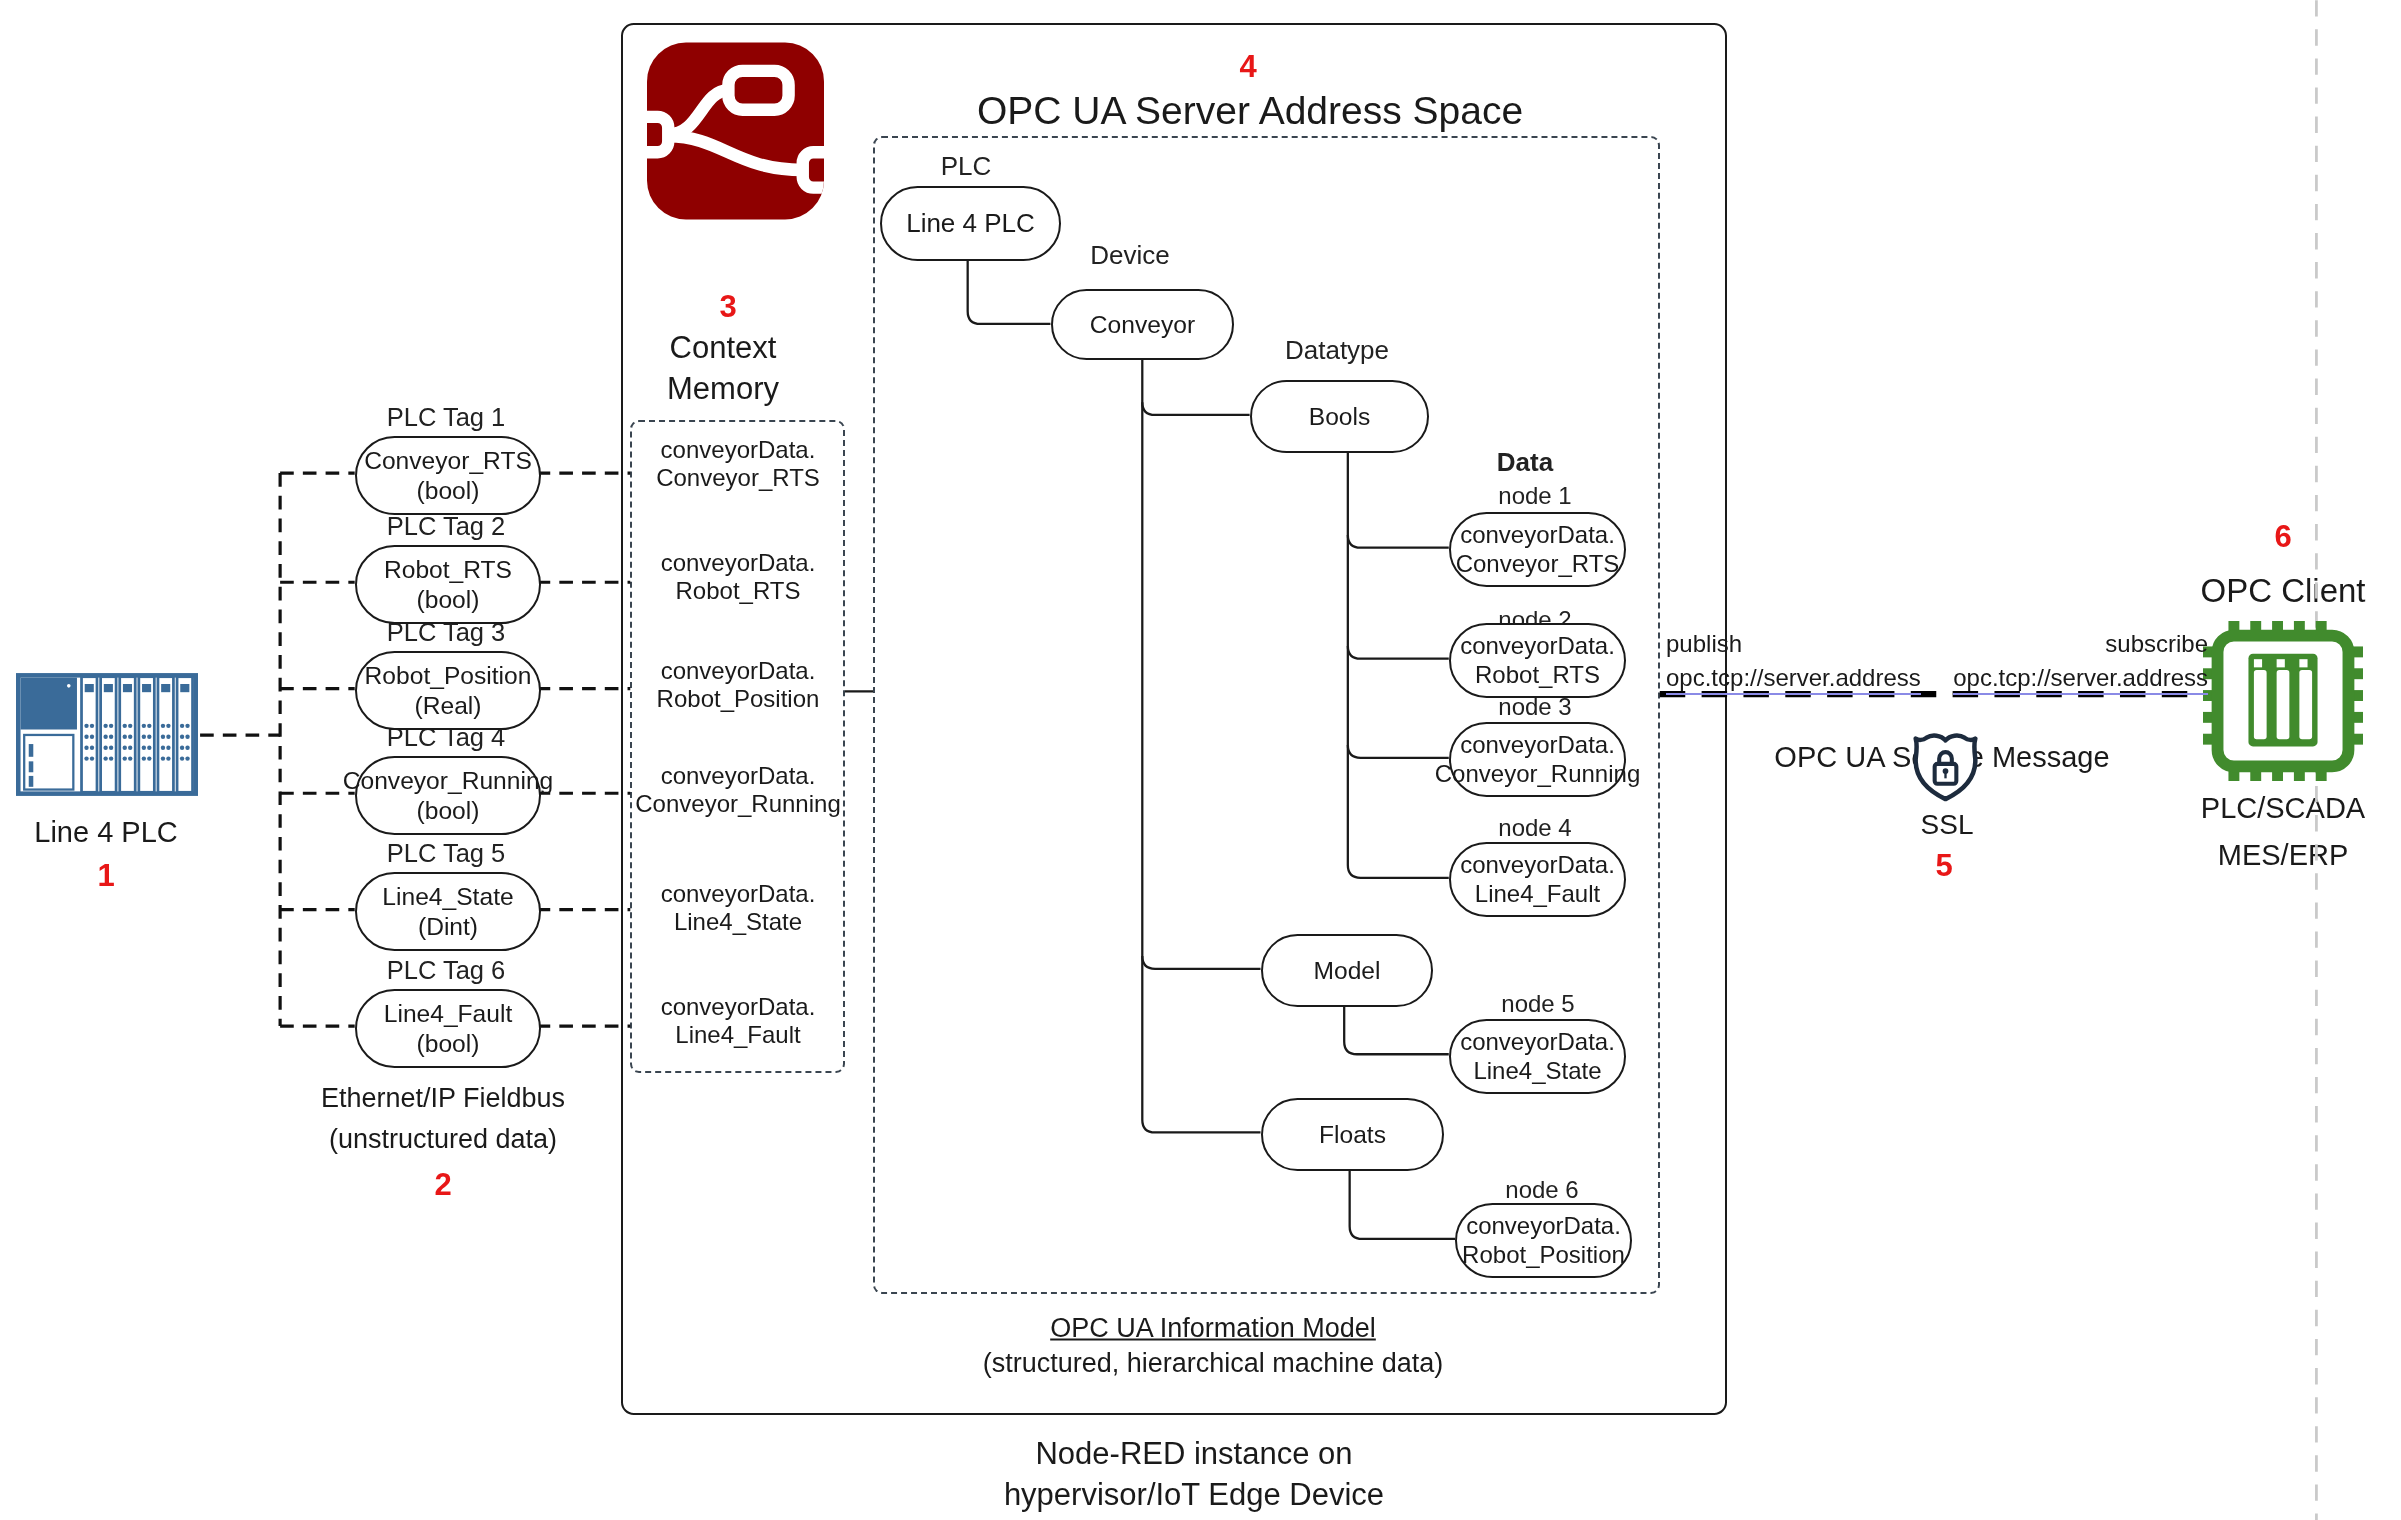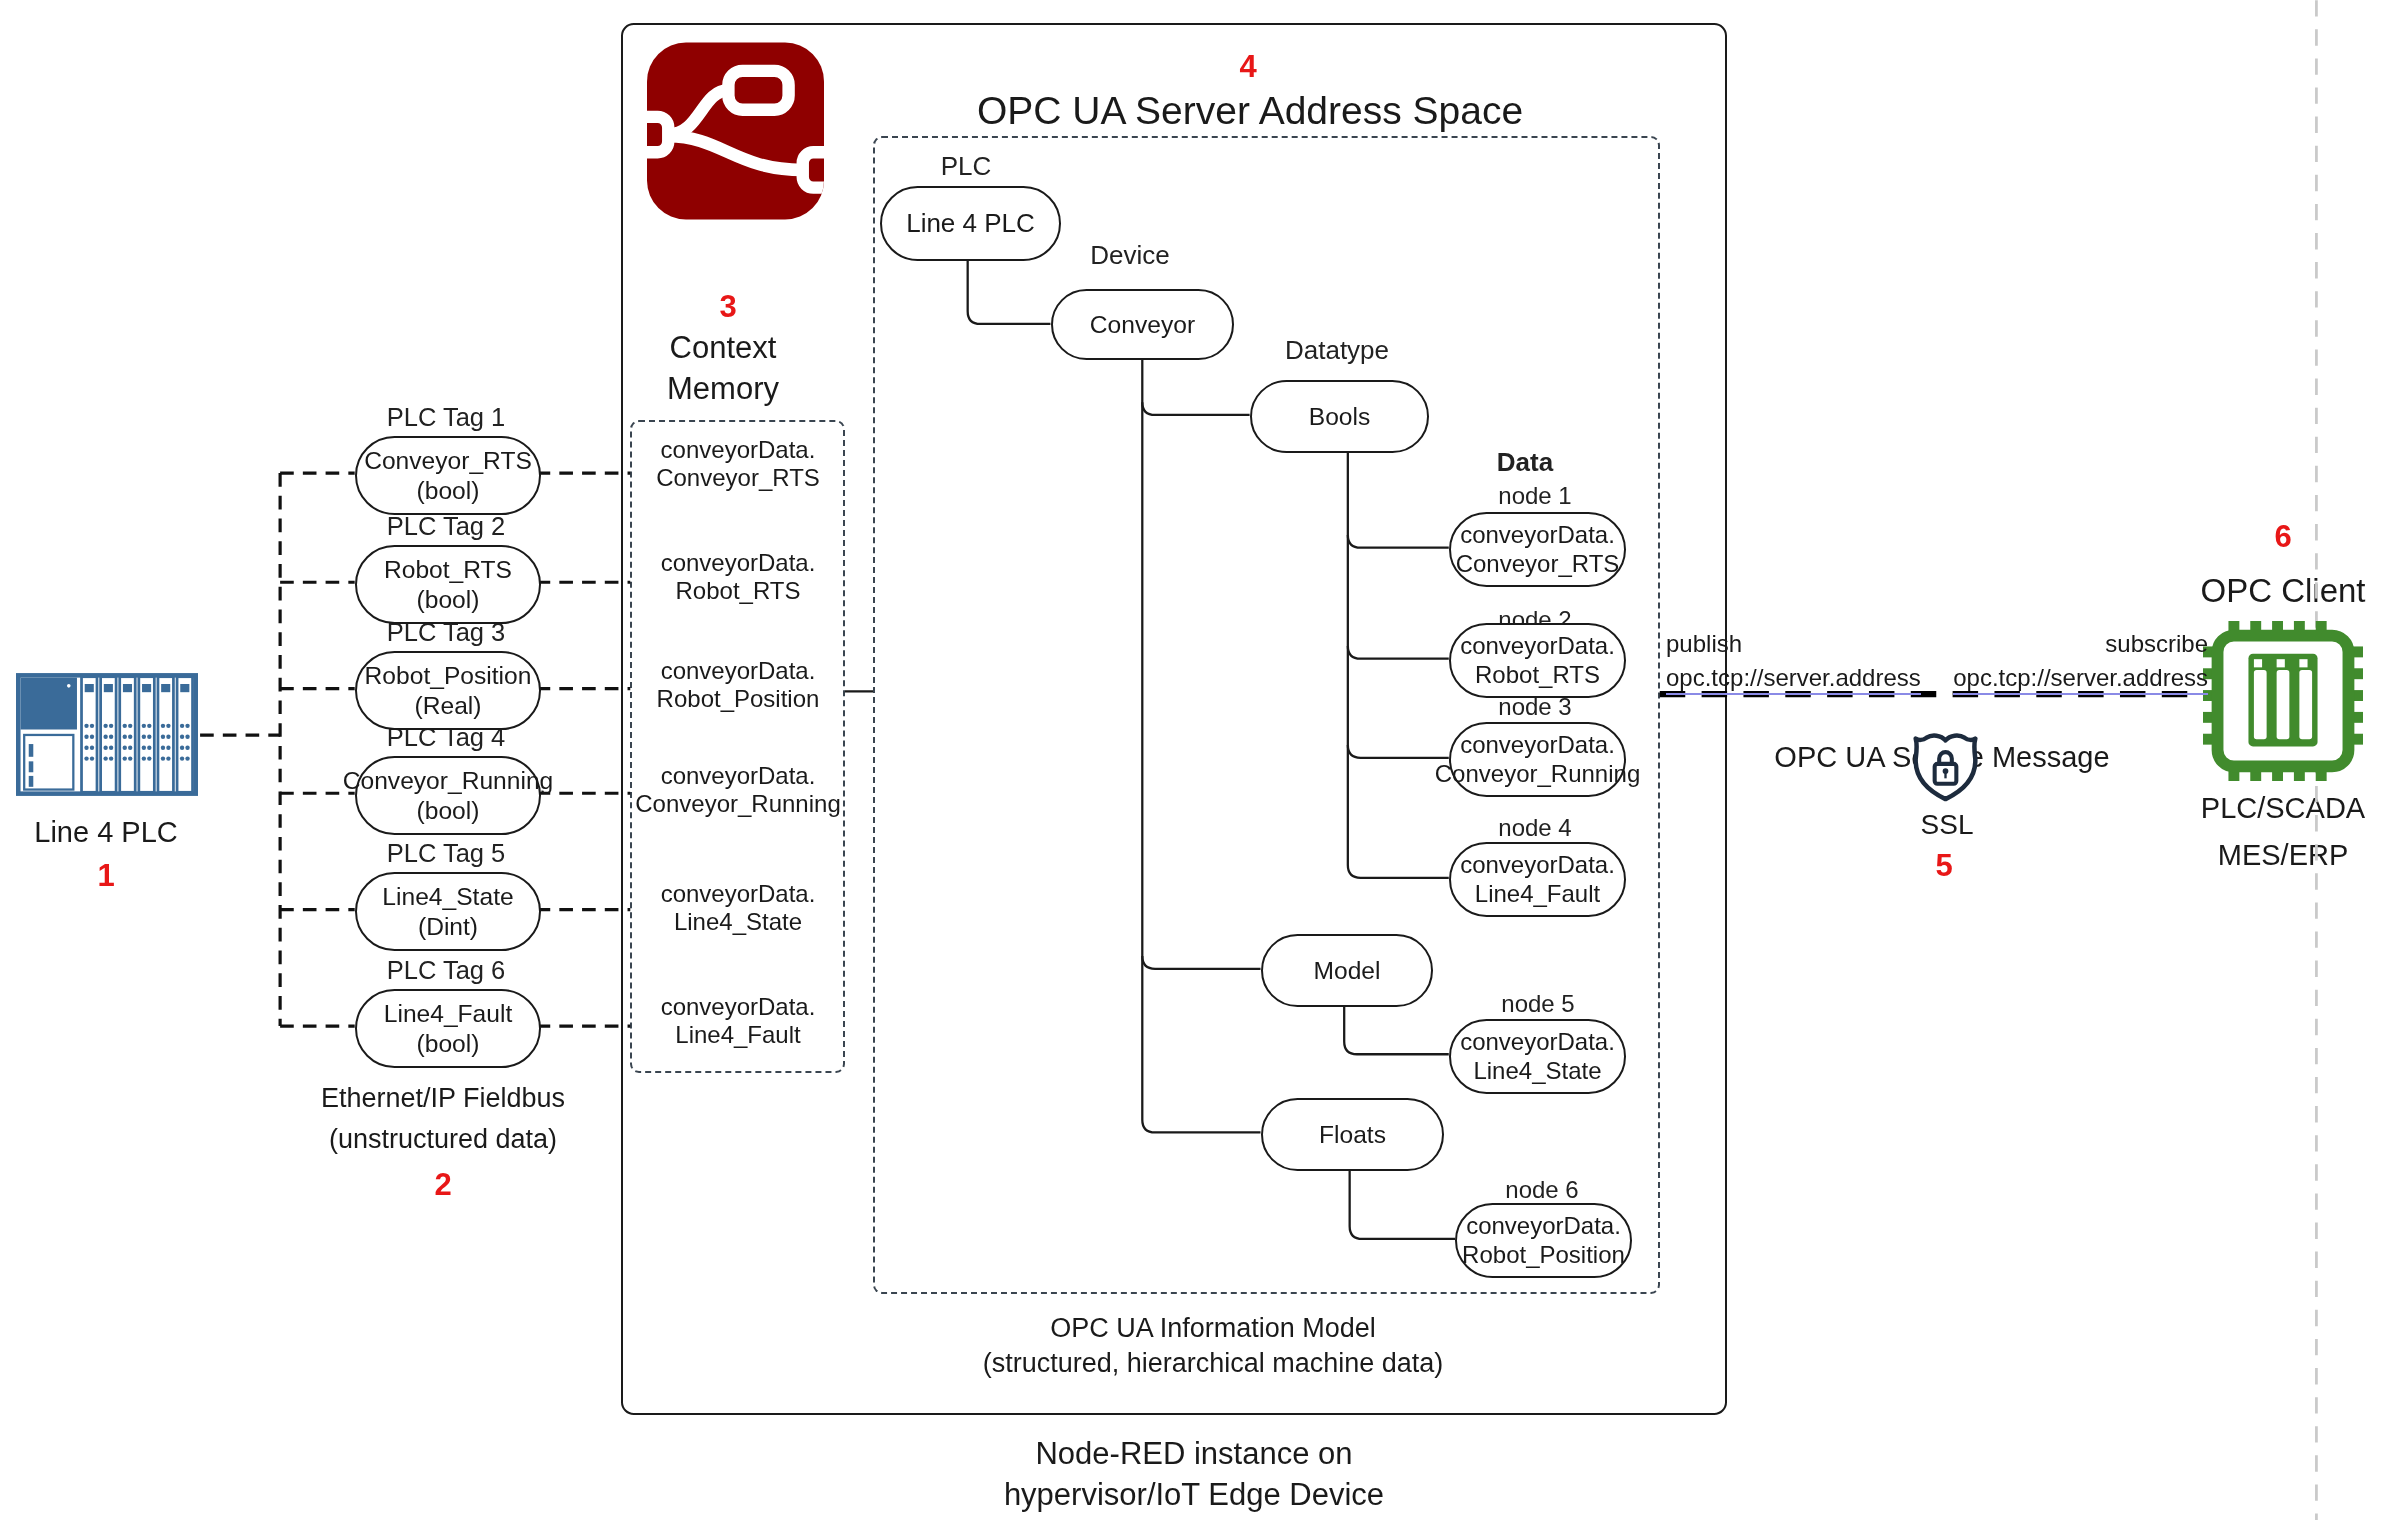--- a/index.html
+++ b/index.html
@@ -289,21 +289,21 @@
 
   <div class="pill tree-pill" style="left:1261px;top:1098px;width:179px;height:69px;font-size:24.6px;">
       <span>Floats</span>
     </div>
   <div class="lbl node-label" style="left:1542px;top:1190px;">node 6</div>
   <div class="pill node-pill" style="left:1455px;top:1203px;">
       <span>conveyorData.</span>
       <span>Robot_Position</span>
     </div>
 
-  <div class="lbl caption30" style="left:1213px;top:1328px;">OPC UA Information Model</div>
+  <div class="lbl caption30" style="left:1213px;top:1328px;text-decoration:underline;">OPC UA Information Model</div>
   <div class="lbl caption30" style="left:1213px;top:1363px;">(structured, hierarchical machine data)</div>
 
   <div class="lbl caption34" style="left:1194px;top:1454px;">Node-RED instance on</div>
   <div class="lbl caption34" style="left:1194px;top:1495px;">hypervisor/IoT Edge Device</div>
 
   <div class="linktext" style="left:1666px;top:644px;">publish</div>
   <div class="linktext" style="left:1666px;top:678px;"><span class="addr">opc.tcp://server.address</span></div>
   <div class="linktext" style="right:193px;left:auto;top:644px;">subscribe</div>
   <div class="linktext" style="right:193px;left:auto;top:678px;"><span class="addr">opc.tcp://server.address</span></div>
 

